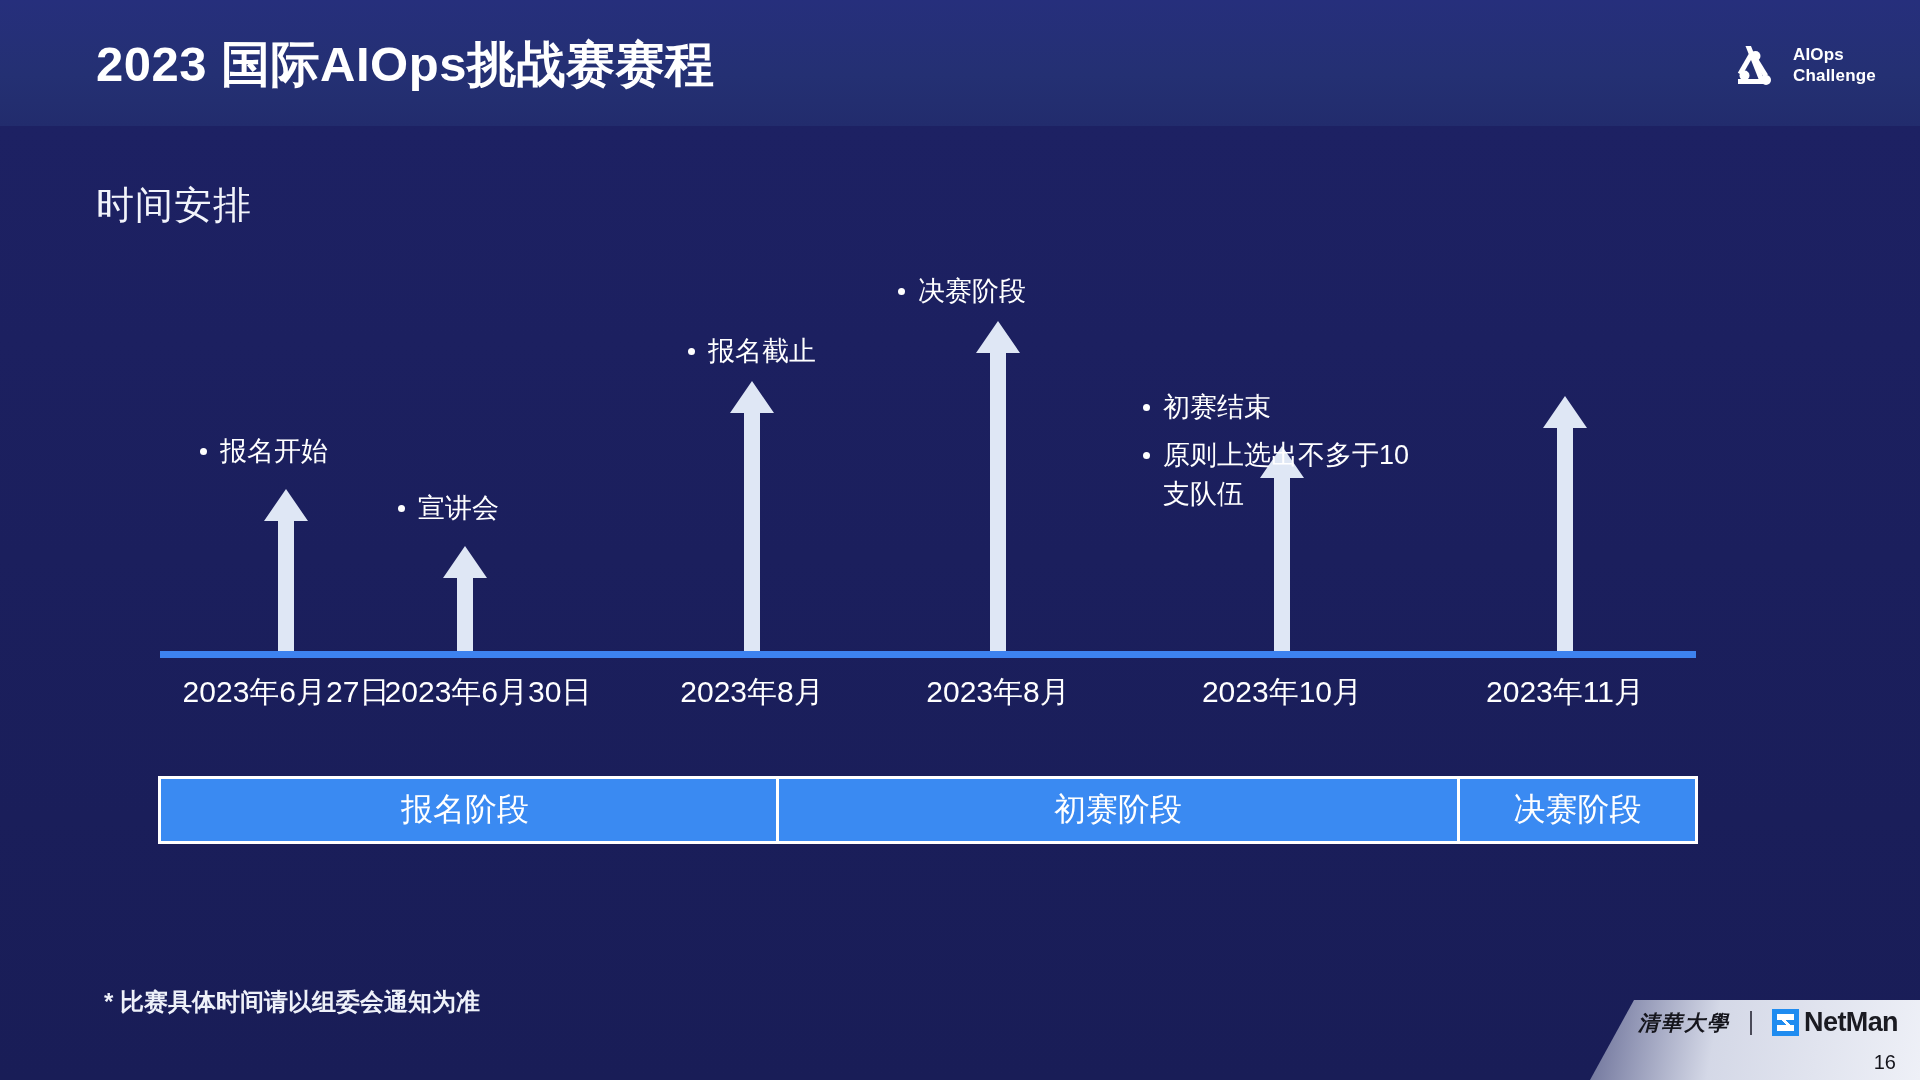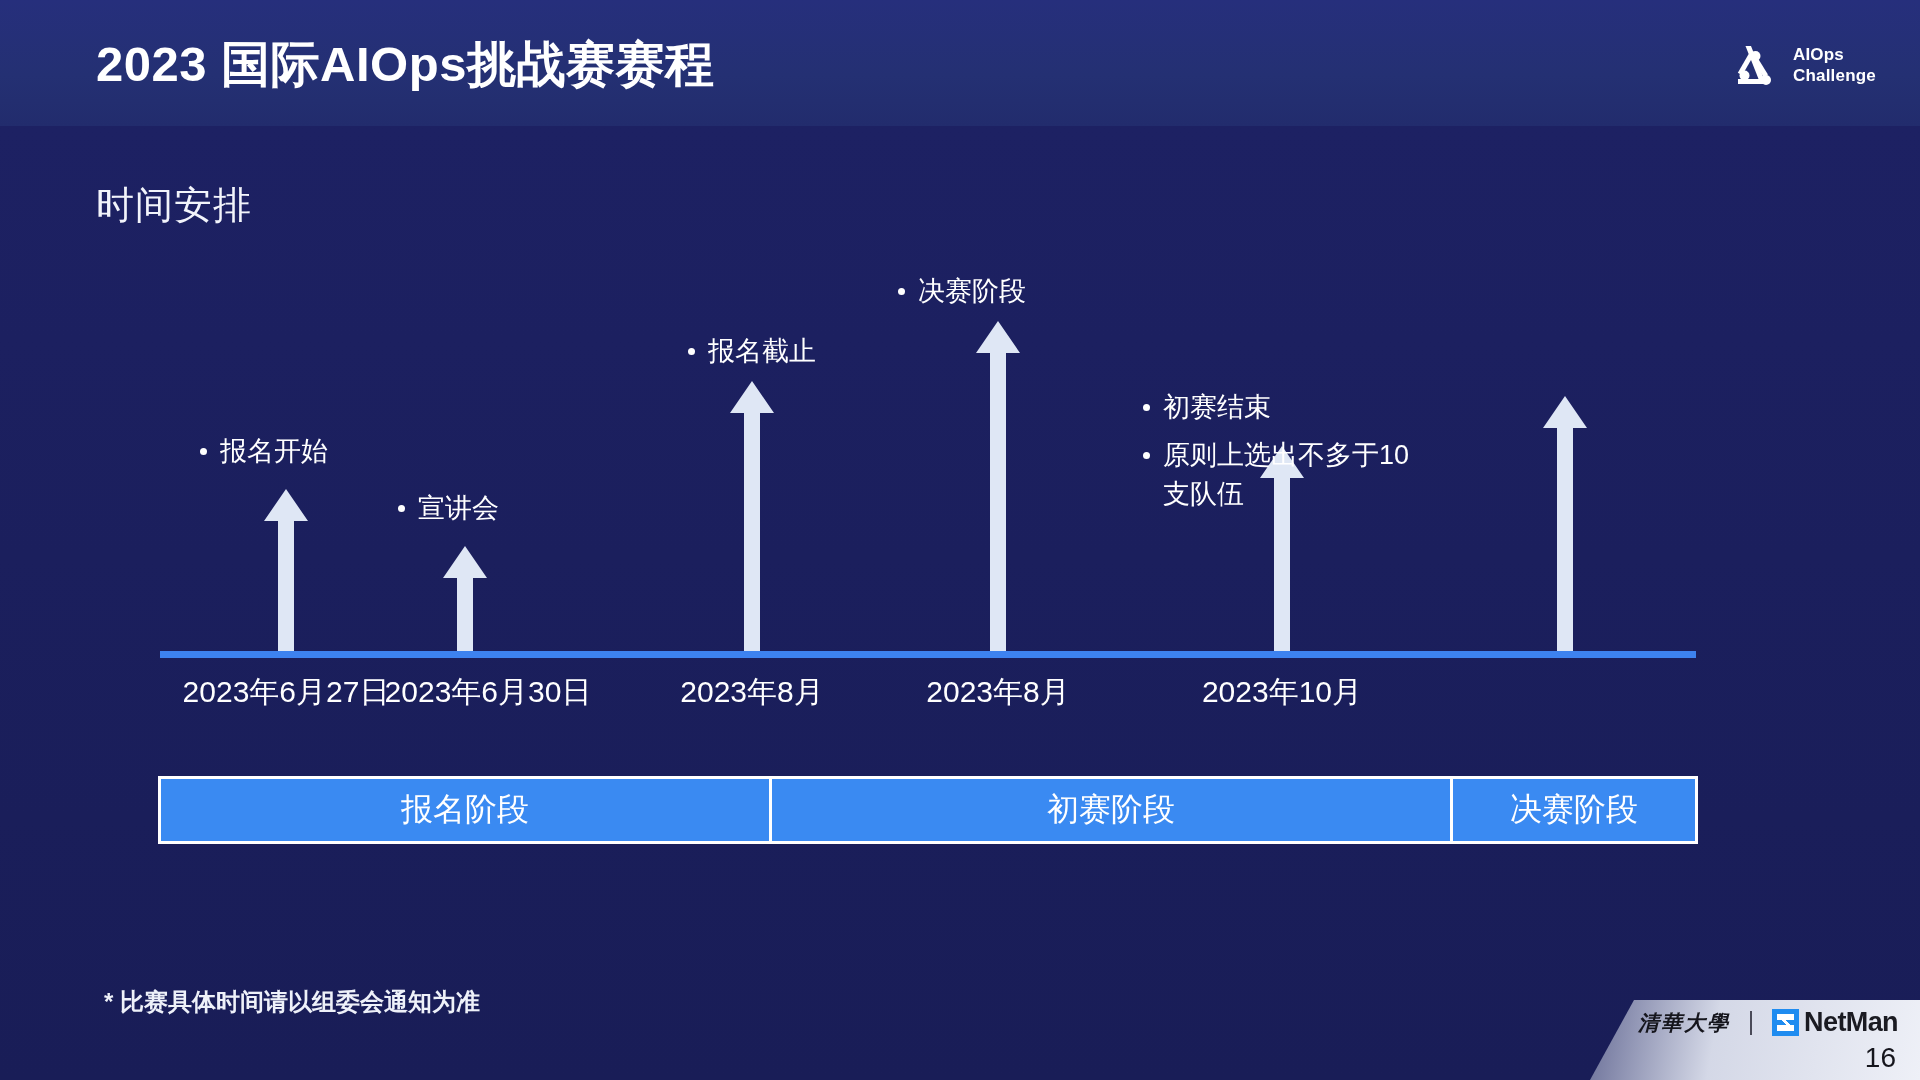--- a/index.html
+++ b/index.html
@@ -214,21 +214,21 @@
   #netman-text {
     font-size: 27px;
     font-weight: bold;
     color: #1b1b22;
     letter-spacing: -0.6px;
   }
   #slide-number {
     position: absolute;
     right: 24px;
     bottom: 6px;
-    font-size: 28px;
+    font-size: 20px;
     color: #15151c;
   }
 </style>
 </head>
 <body>
 
 <div id="slide">
 
   <div id="header-band">
     <div id="slide-title">2023 国际AIOps挑战赛赛程</div>
@@ -328,24 +328,25 @@
     </svg>
   </div>
 
   <div id="timeline-line"></div>
 
   <div class="date-label" style="left:136px; width:300px;">2023年6月27日</div>
   <div class="date-label" style="left:338px; width:300px;">2023年6月30日</div>
   <div class="date-label" style="left:637px; width:230px;">2023年8月</div>
   <div class="date-label" style="left:883px; width:230px;">2023年8月</div>
   <div class="date-label" style="left:1152px; width:260px;">2023年10月</div>
+  <div class="date-label" style="left:1435px; width:260px;">2023年11月</div>
 
   <div id="phase-bar">
     <div class="phase" style="flex:0 0 608px;">报名阶段</div>
-    <div class="phase" style="flex:0 0 681px;">初赛阶段</div>
+    <div class="phase" style="flex:0 0 681px;margin-left:7px;">初赛阶段</div>
     <div class="phase" style="flex:1 1 auto;">决赛阶段</div>
   </div>
 
   <div id="footnote">* 比赛具体时间请以组委会通知为准</div>
 
   <div id="footer-plate"></div>
   <div id="footer-logos">
     <span id="tsinghua-logo">清華大學</span>
     <span id="footer-divider"></span>
     <span id="netman-logo">

